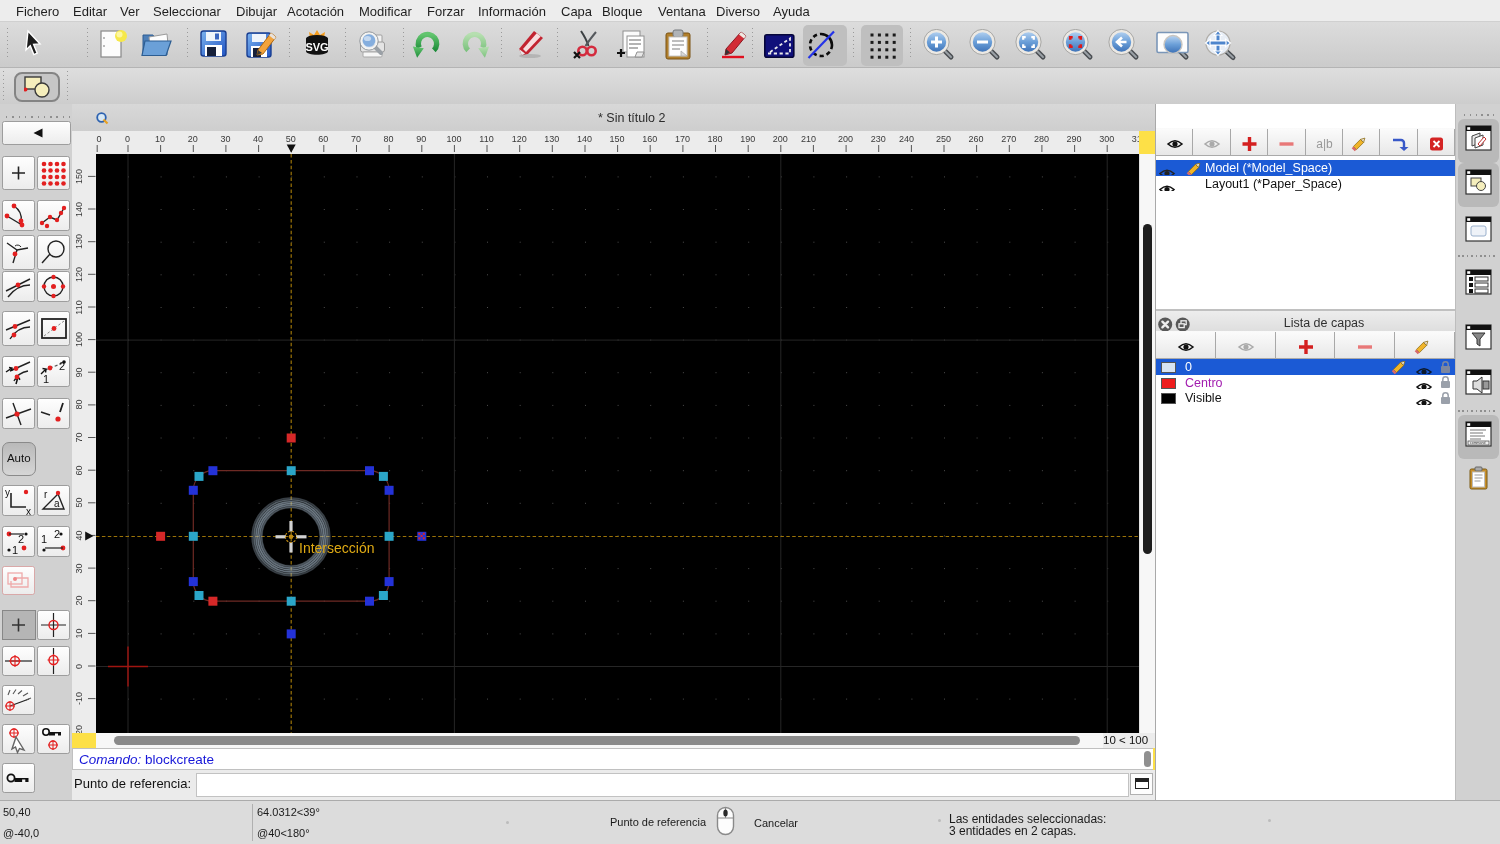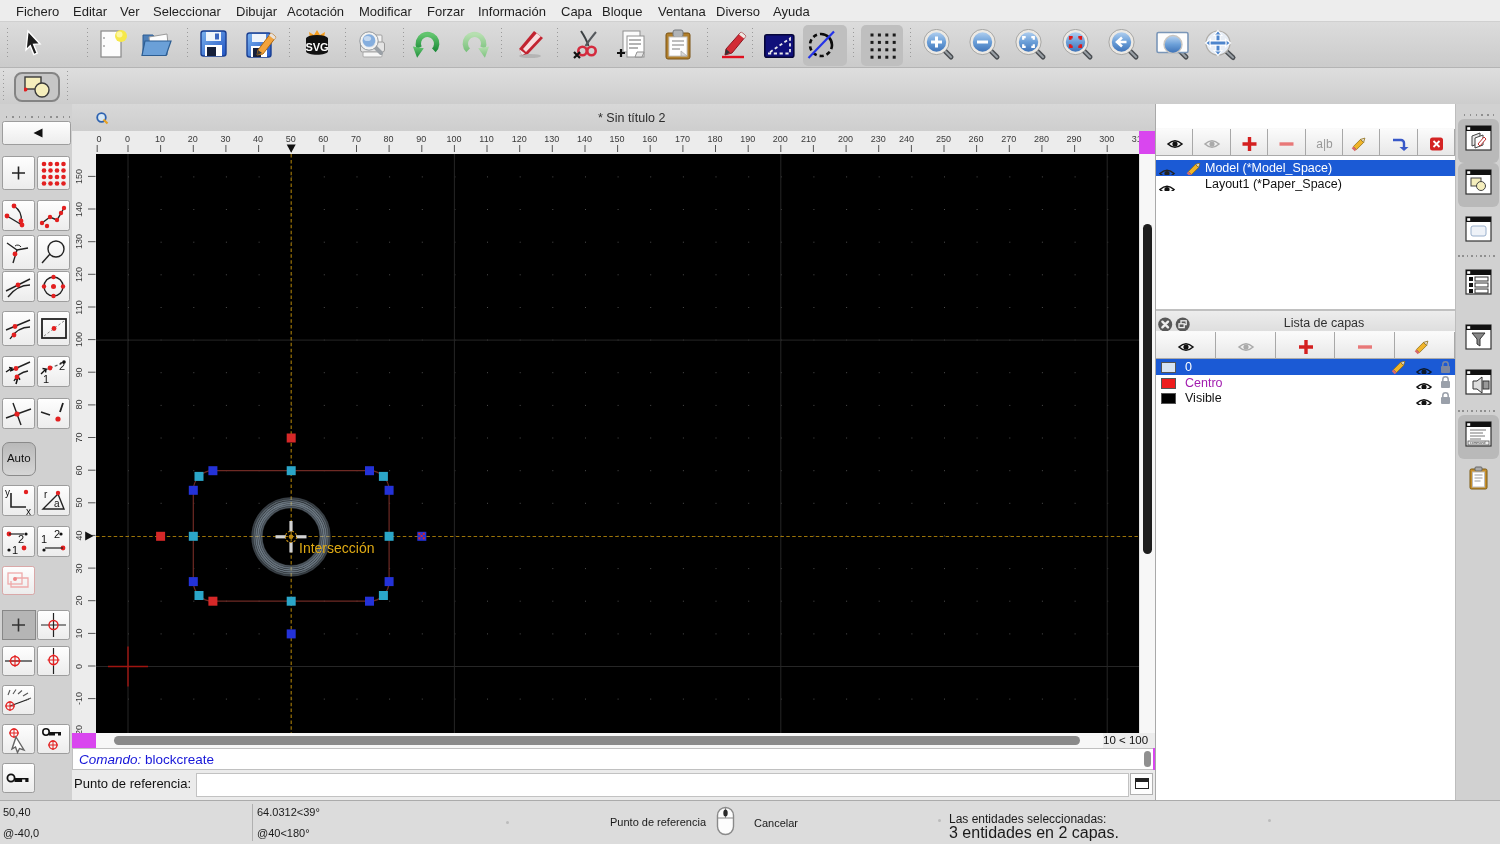--- a/index.html
+++ b/index.html
@@ -15,21 +15,21 @@
 .ticon{position:absolute;top:7px;}
 .sep{position:absolute;top:6px;width:1px;height:32px;
   background-image:repeating-linear-gradient(#9a9a9a 0 1.5px,transparent 1.5px 4px);}
 .pressedbg{position:absolute;background:#bfbfbf;border-radius:5px;}
 
 #sidebar{left:0;top:104px;width:72px;height:696px;background:#d1d1d1;}
 .sbtn{position:absolute;width:33px;height:31px;background:linear-gradient(#fefefe,#ececec);
  border:1px solid #9d9d9d;border-radius:2.5px;box-sizing:border-box;}
 .icn{position:absolute;}
 
-#mdi{left:72px;top:104px;width:1083px;height:696px;background:#d946ef;}
+#mdi{left:72px;top:104px;width:1083px;height:696px;background:#fde047;}
 #mdititle{position:absolute;left:0;top:0;width:1083px;height:27px;background:linear-gradient(#d8d8d8,#cecece);}
 #mdititle .t{position:absolute;left:526px;top:7px;font-size:12.5px;color:#2c2c2c;}
 #hruler{position:absolute;left:23.5px;top:27px;width:1043px;height:22.5px;background:#ececec;font-size:9px;color:#3a3a3a;overflow:hidden;}
 #vruler{position:absolute;left:0;top:27px;width:23.5px;height:601.5px;background:#ececec;font-size:9px;color:#3a3a3a;overflow:hidden;}
 #canvas{position:absolute;left:23.5px;top:49.5px;width:1043px;height:579px;background:#000;}
 #vscroll{position:absolute;left:1066.5px;top:49.5px;width:16.5px;height:579px;background:#f7f7f7;border-left:1px solid #e0e0e0;box-sizing:border-box;}
 #vthumb{position:absolute;left:3.5px;top:70.5px;width:9px;height:330px;background:#1e1e1e;border-radius:4.5px;}
 #hscroll{position:absolute;left:23.5px;top:628.5px;width:1007.5px;height:15px;background:#f7f7f7;}
 #hthumb{position:absolute;left:18px;top:3px;width:966px;height:9px;background:#8a8a8a;border-radius:4.5px;}
 #zoomlbl{position:absolute;left:1031px;top:628.5px;width:52px;height:15px;background:#ececec;font-size:11.5px;color:#111;padding-top:1px;box-sizing:border-box;}
@@ -949,15 +949,15 @@
 <div style="left:506px;top:20px;width:3px;height:3px;background:#bcbcbc;border-radius:50%"></div>
 <div style="left:610px;top:15px;font-size:11px">Punto de referencia</div>
 <svg style="position:absolute;left:716px;top:5px" width="20" height="32">
       <rect x="1.5" y="1.5" width="16" height="27" rx="8" fill="#fdfdfd" stroke="#8a8a8a" stroke-width="1.4"></rect>
       <path d="M9.5 2 V12 M2 12 H17.5" stroke="#8a8a8a" stroke-width="1"></path>
       <ellipse cx="9.5" cy="7" rx="2.2" ry="3.6" fill="#2c2c2c"></ellipse>
     </svg>
 <div style="left:754px;top:16px;font-size:11px">Cancelar</div>
 <div style="left:938px;top:18px;width:3px;height:3px;background:#bcbcbc;border-radius:50%"></div>
 <div style="left:949px;top:11px;font-size:12px">Las entidades seleccionadas:</div>
-<div style="left:949px;top:23px;font-size:16px">3 entidades en 2 capas.</div>
+<div style="left:949px;top:23px;font-size:12px">3 entidades en 2 capas.</div>
 <div style="left:1268px;top:18px;width:3px;height:3px;background:#bcbcbc;border-radius:50%"></div>
 </div>
 
 </body></html>

